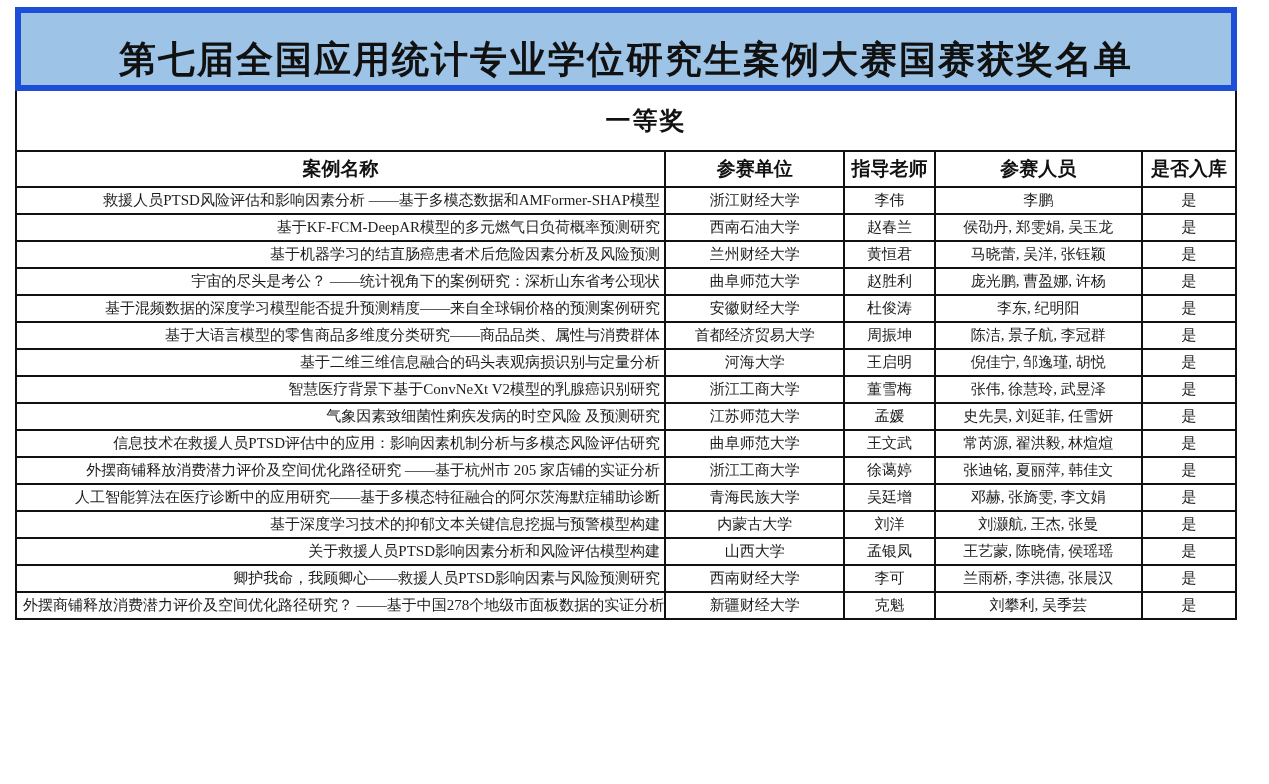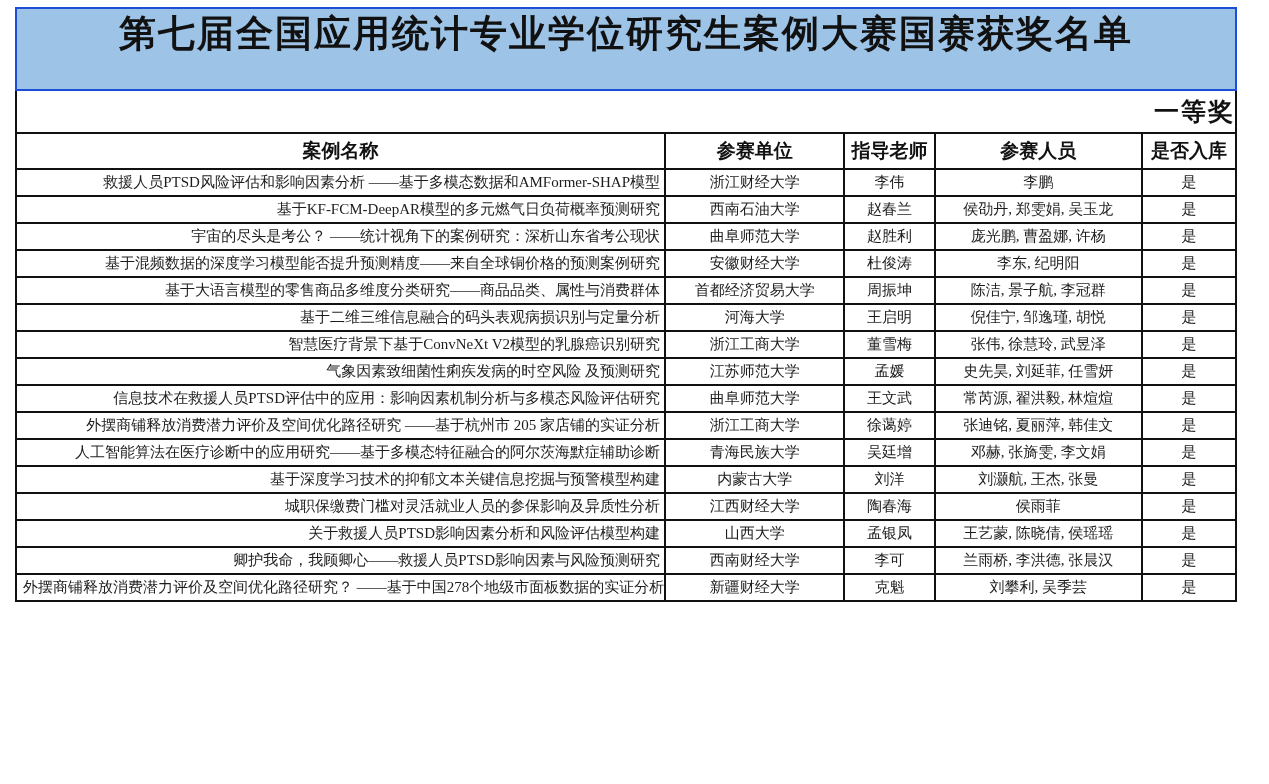--- a/index.html
+++ b/index.html
@@ -14,39 +14,39 @@
   }
   .sheet {
     position: absolute;
     left: 15px;
     top: 7px;
     width: 1222px;
   }
   .title-band {
     box-sizing: border-box;
     height: 84px;
-    border: 2px solid #1d4ed8;
+    border: 6px solid #1d4ed8;
     display: flex;
-    align-items: flex-start;
+    align-items: flex-end;
     justify-content: center;
   }
   .title-text {
     font-size: 37px;
     font-weight: bold;
     letter-spacing: 2px;
     white-space: nowrap;
   }
   .section-band {
     box-sizing: border-box;
-    height: 43px;
+    height: 61px;
     border: 2px solid #111111;
     border-top: none;
     display: flex;
     align-items: center;
-    justify-content: flex-end;
+    justify-content: center;
     background: #ffffff;
     padding-left: 40px;
   }
   .section-text {
     font-size: 25px;
     font-weight: bold;
     letter-spacing: 2px;
   }
   table.awards {
     width: 100%;
@@ -126,20 +126,27 @@
           <td class="col-included">是</td>
         </tr>
         <tr>
           <td class="col-case">基于KF-FCM-DeepAR模型的多元燃气日负荷概率预测研究</td>
           <td class="col-unit">西南石油大学</td>
           <td class="col-advisor">赵春兰</td>
           <td class="col-participants">侯劭丹, 郑雯娟, 吴玉龙</td>
           <td class="col-included">是</td>
         </tr>
         <tr>
+          <td class="col-case">基于机器学习的结直肠癌患者术后危险因素分析及风险预测</td>
+          <td class="col-unit">兰州财经大学</td>
+          <td class="col-advisor">黄恒君</td>
+          <td class="col-participants">马晓蕾, 吴洋, 张钰颖</td>
+          <td class="col-included">是</td>
+        </tr>
+        <tr>
           <td class="col-case">宇宙的尽头是考公？ ——统计视角下的案例研究：深析山东省考公现状</td>
           <td class="col-unit">曲阜师范大学</td>
           <td class="col-advisor">赵胜利</td>
           <td class="col-participants">庞光鹏, 曹盈娜, 许杨</td>
           <td class="col-included">是</td>
         </tr>
         <tr>
           <td class="col-case">基于混频数据的深度学习模型能否提升预测精度——来自全球铜价格的预测案例研究</td>
           <td class="col-unit">安徽财经大学</td>
           <td class="col-advisor">杜俊涛</td>
@@ -196,27 +203,20 @@
           <td class="col-included">是</td>
         </tr>
         <tr>
           <td class="col-case">基于深度学习技术的抑郁文本关键信息挖掘与预警模型构建</td>
           <td class="col-unit">内蒙古大学</td>
           <td class="col-advisor">刘洋</td>
           <td class="col-participants">刘灏航, 王杰, 张曼</td>
           <td class="col-included">是</td>
         </tr>
         <tr>
-          <td class="col-case">城职保缴费门槛对灵活就业人员的参保影响及异质性分析</td>
-          <td class="col-unit">江西财经大学</td>
-          <td class="col-advisor">陶春海</td>
-          <td class="col-participants">侯雨菲</td>
-          <td class="col-included">是</td>
-        </tr>
-        <tr>
           <td class="col-case">关于救援人员PTSD影响因素分析和风险评估模型构建</td>
           <td class="col-unit">山西大学</td>
           <td class="col-advisor">孟银凤</td>
           <td class="col-participants">王艺蒙, 陈晓倩, 侯瑶瑶</td>
           <td class="col-included">是</td>
         </tr>
         <tr>
           <td class="col-case">卿护我命，我顾卿心——救援人员PTSD影响因素与风险预测研究</td>
           <td class="col-unit">西南财经大学</td>
           <td class="col-advisor">李可</td>

